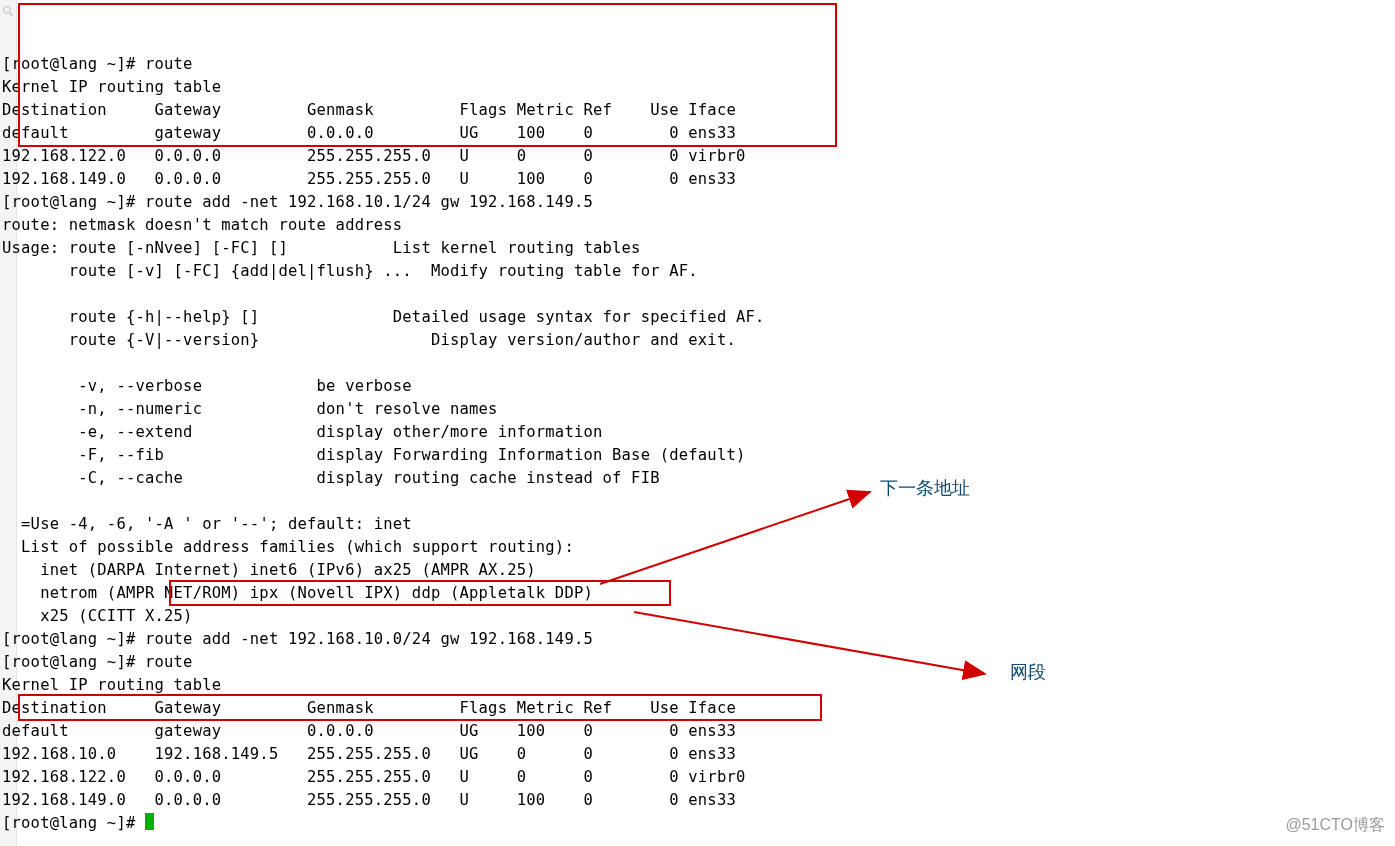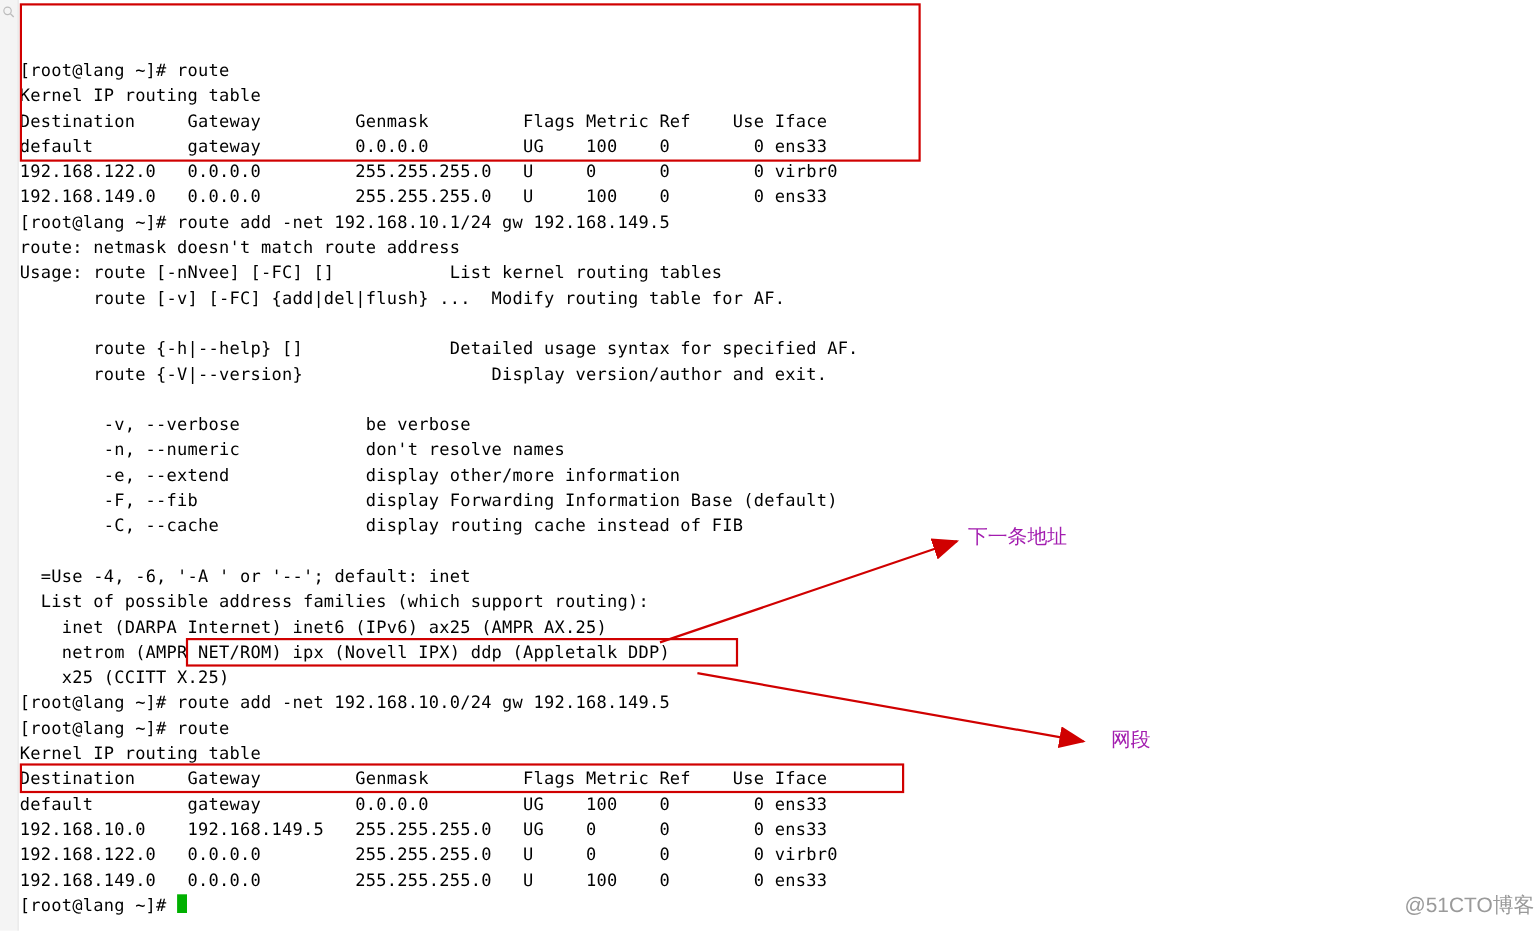--- a/index.html
+++ b/index.html
@@ -2,29 +2,29 @@
 <html><head>
 <meta charset="utf-8">
 <style>
   html,body{margin:0;padding:0;width:1395px;height:846px;background:#ffffff;
             font-family:"Consolas","Menlo","Courier New",monospace;
             font-size:15.5px;color:#000;overflow:hidden;}
   .gutter{position:absolute;left:0;top:0;width:16px;height:100%;
           background:#f4f4f4;border-right:1px solid #e6e6e6;}
   .search-icon{position:absolute;left:2px;top:4px;width:12px;height:12px;
                opacity:.45;}
-  .term{position:absolute;left:18px;top:5px;white-space:pre;line-height:23px;
+  .term{position:absolute;left:2px;top:5px;white-space:pre;line-height:23px;
         letter-spacing:.2px;margin-top:48px;}
   .box{position:absolute;border:2px solid #d00000;pointer-events:none;}
   .arrow-svg{position:absolute;pointer-events:none;}
-  .ann{position:absolute;color:#a21caf;font-family:Liberation Sans, sans-serif;font-size:18px;}
+  .ann{position:absolute;color:#0c4a6e;font-family:Liberation Sans, sans-serif;font-size:18px;}
   .cursor{display:inline-block;width:9px;height:17px;background:#00b000;
           vertical-align:-2px;}
-  .wm{position:absolute;right:0;bottom:10px;color:#9a9a9a;
-      font-family:"Microsoft YaHei",sans-serif;font-size:19px;}
+  .wm{position:absolute;right:10px;bottom:10px;color:#9a9a9a;
+      font-family:"Microsoft YaHei",sans-serif;font-size:16px;}
 </style>
 </head>
 <body>
 
 <div class="gutter">
   <span class="search-icon">
     <svg viewBox="0 0 16 16" width="12" height="12">
       <circle cx="6.5" cy="6.5" r="4.5" stroke="#7a7a7a" stroke-width="1.4" fill="none"></circle>
       <line x1="10" y1="10" x2="14" y2="14" stroke="#7a7a7a" stroke-width="1.6"></line>
     </svg>

